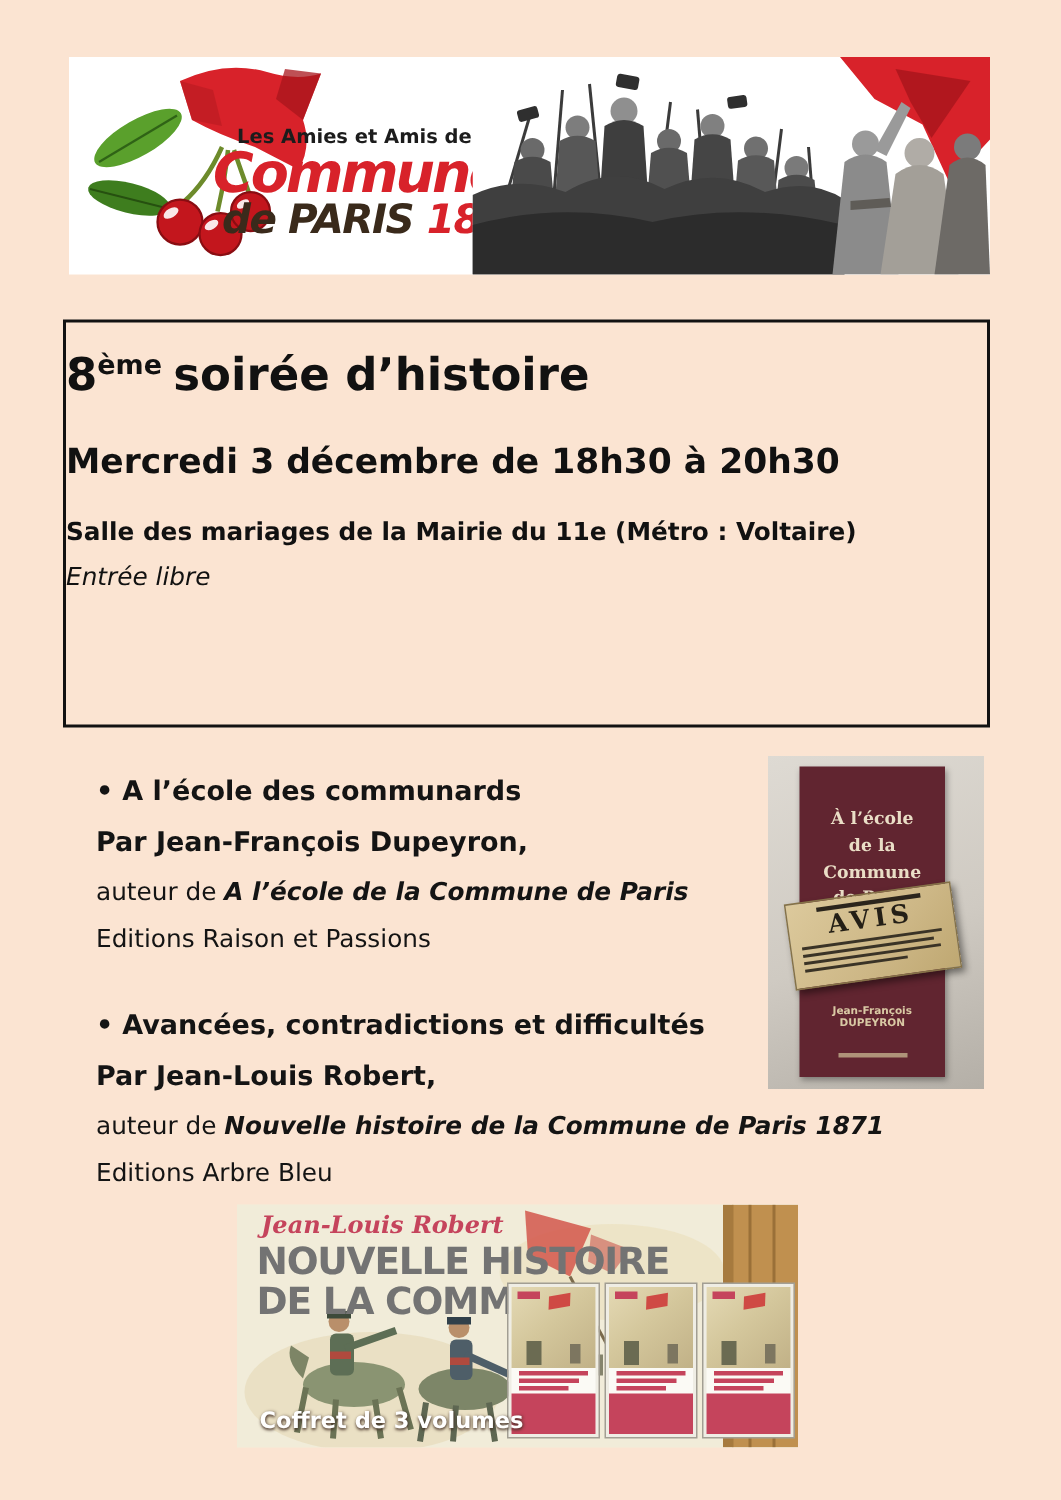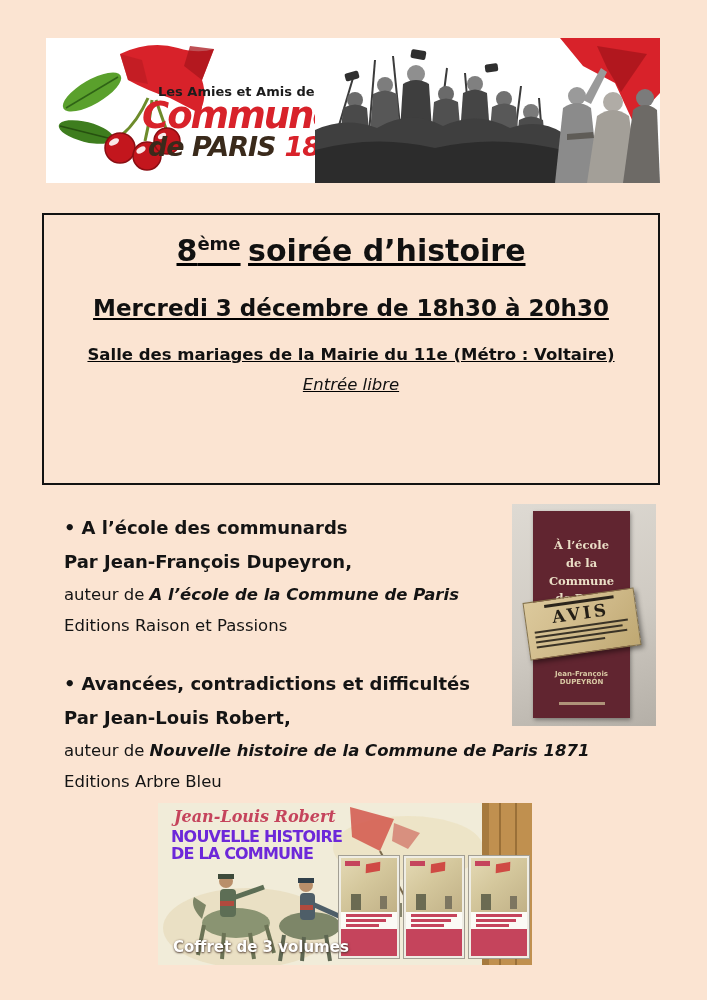--- a/index.html
+++ b/index.html
@@ -12,21 +12,21 @@
   .banner svg { display:block; }
   .logo-graphic { position:absolute; left:4px; top:2px; width:200px; height:141px; }
   .collage { position:absolute; right:0; top:0; width:345px; height:145px; }
   .logo-text { position:absolute; left:96px; top:46px; white-space:nowrap; }
   .assoc-line { font-size:13px; font-weight:bold; color:#1c1c1c; padding-left:16px; letter-spacing:0; }
   .brand-name { font-size:37px; font-weight:800; font-style:italic; color:#d8222a; line-height:1.0; letter-spacing:-2px; margin-top:-2px; }
   .brand-sub-row { font-size:27px; font-weight:800; font-style:italic; color:#3a2a1b; line-height:1.0; letter-spacing:-1px; margin-top:-1px; padding-left:6px; }
   .brand-year { color:#d8222a; margin-left:9px; }
 
   
-  .event-box { position:absolute; left:42px; top:213px; width:618px; height:272px; border:2px solid #121212; text-align:center;text-decoration:underline; }
+  .event-box { position:absolute; left:42px; top:213px; width:618px; height:272px; border:2px solid #121212; text-align:left; }
   .event-title { margin-top:18px; font-size:30px; font-weight:bold; color:#111; }
   .event-title sup { font-size:18px; font-weight:bold; vertical-align:super; }
   .event-title .rest { margin-left:0.25em; }
   .event-subject { margin-top:30px; font-size:23px; font-weight:bold; color:#c00000; }
   .event-datetime { margin-top:27px; font-size:23px; font-weight:bold; color:#111; }
   .event-location { margin-top:24px; font-size:16.5px; font-weight:bold; color:#111; }
   .event-admission { margin-top:11px; font-size:16.5px; font-style:italic; color:#111; }
 
   
   .talks { position:absolute; left:64px; top:517px; width:600px; }
@@ -58,21 +58,21 @@
   .avis-line.w1{width:96%;} .avis-line.w2{width:90%;} .avis-line.w3{width:94%;} .avis-line.w4{width:70%;}
   .cover-author { position:absolute; bottom:32px; left:0; right:0; font-size:7px; font-weight:bold; color:#d9c9a4; }
   .cover-pub-bar { position:absolute; bottom:13px; left:50%; width:46px; height:3px; margin-left:-23px;
                    background:#c9b891; opacity:0.75; }
 
   
   .boxset { position:absolute; left:158px; top:803px; width:374px; height:162px; background:#f1ecd9; overflow:hidden; }
   .boxset svg { position:absolute; left:0; top:0; }
   .bs-author { position:absolute; left:16px; top:4px; font-family:"DejaVu Serif","Liberation Serif",serif;
                font-size:16px; font-style:italic; font-weight:bold; color:#c5445c; }
-  .bs-title { position:absolute; left:13px; top:25px; font-size:16px; font-weight:800; color:#6d28d9;
+  .bs-title { position:absolute; left:13px; top:25px; font-size:25px; font-weight:800; color:#737373;
               line-height:1.07; letter-spacing:-0.8px; white-space:nowrap; }
   .bs-caption { position:absolute; left:15px; bottom:9px; font-size:15px; font-weight:bold; color:#ffffff;
                 text-shadow:0 1px 2px rgba(70,50,40,0.85), 1px 0 2px rgba(70,50,40,0.5); }
   .thumbs { position:absolute; right:3px; top:53px; display:flex; gap:5px; }
   .thumb { width:60px; height:102px; background:#fbfaf5; border:2px solid #efede4; outline:1px solid #a29e93;
            position:relative; }
   .thumb-art { height:55%; background:linear-gradient(140deg,#e4d9b4 0%,#d4c79c 45%,#c1b187 100%);
                position:relative; overflow:hidden; }
   .thumb-art::before { content:""; position:absolute; left:18%; bottom:4%; width:10px; height:16px;
                        background:#6b6b52; }

